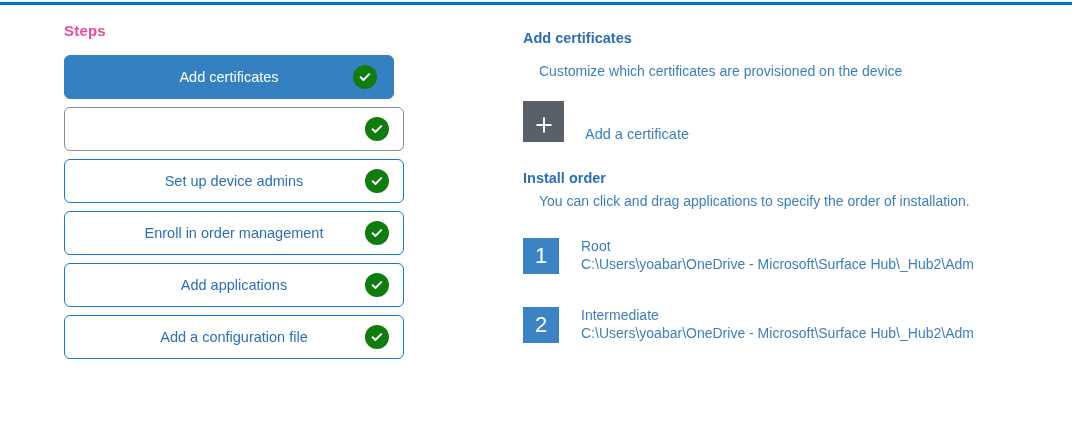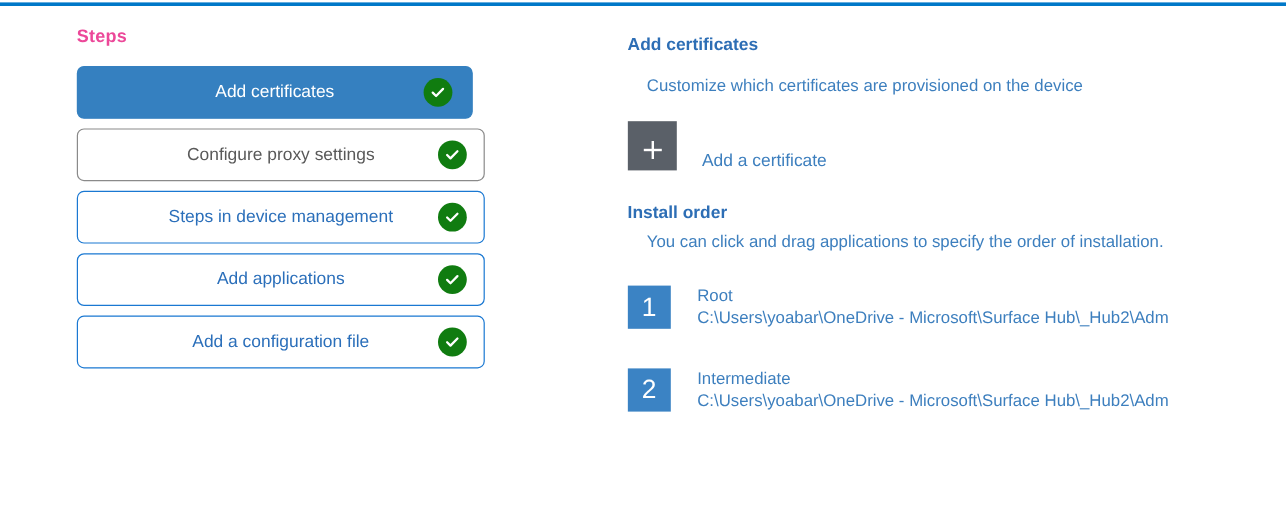--- a/index.html
+++ b/index.html
@@ -196,31 +196,38 @@
   <div class="step-btn is-active">
     <span class="step-label">Add certificates</span>
     <span class="check-badge">
       <svg width="14" height="14" viewBox="0 0 14 14">
           <path d="M2.6 7.2 L5.4 10 L11.2 4.1" fill="none" stroke="#ffffff" stroke-width="1.9" stroke-linecap="round" stroke-linejoin="round"></path>
         </svg>
     </span>
   </div>
 
   <div class="step-btn is-muted">
-    <span class="step-label">Configure proxy settings</span>
-    <span class="check-badge">
-      <svg width="14" height="14" viewBox="0 0 14 14">
-          <path d="M2.6 7.2 L5.4 10 L11.2 4.1" fill="none" stroke="#ffffff" stroke-width="1.9" stroke-linecap="round" stroke-linejoin="round"></path>
-        </svg>
-    </span>
-  </div>
-
-
-  <div class="step-btn">
-    <span class="step-label">Steps in device management</span>
+    <span class="check-badge">
+      <svg width="14" height="14" viewBox="0 0 14 14">
+          <path d="M2.6 7.2 L5.4 10 L11.2 4.1" fill="none" stroke="#ffffff" stroke-width="1.9" stroke-linecap="round" stroke-linejoin="round"></path>
+        </svg>
+    </span>
+  </div>
+
+  <div class="step-btn">
+    <span class="step-label">Set up device admins</span>
+    <span class="check-badge">
+      <svg width="14" height="14" viewBox="0 0 14 14">
+          <path d="M2.6 7.2 L5.4 10 L11.2 4.1" fill="none" stroke="#ffffff" stroke-width="1.9" stroke-linecap="round" stroke-linejoin="round"></path>
+        </svg>
+    </span>
+  </div>
+
+  <div class="step-btn">
+    <span class="step-label">Enroll in order management</span>
     <span class="check-badge">
       <svg width="14" height="14" viewBox="0 0 14 14">
           <path d="M2.6 7.2 L5.4 10 L11.2 4.1" fill="none" stroke="#ffffff" stroke-width="1.9" stroke-linecap="round" stroke-linejoin="round"></path>
         </svg>
     </span>
   </div>
 
   <div class="step-btn">
     <span class="step-label">Add applications</span>
     <span class="check-badge">

